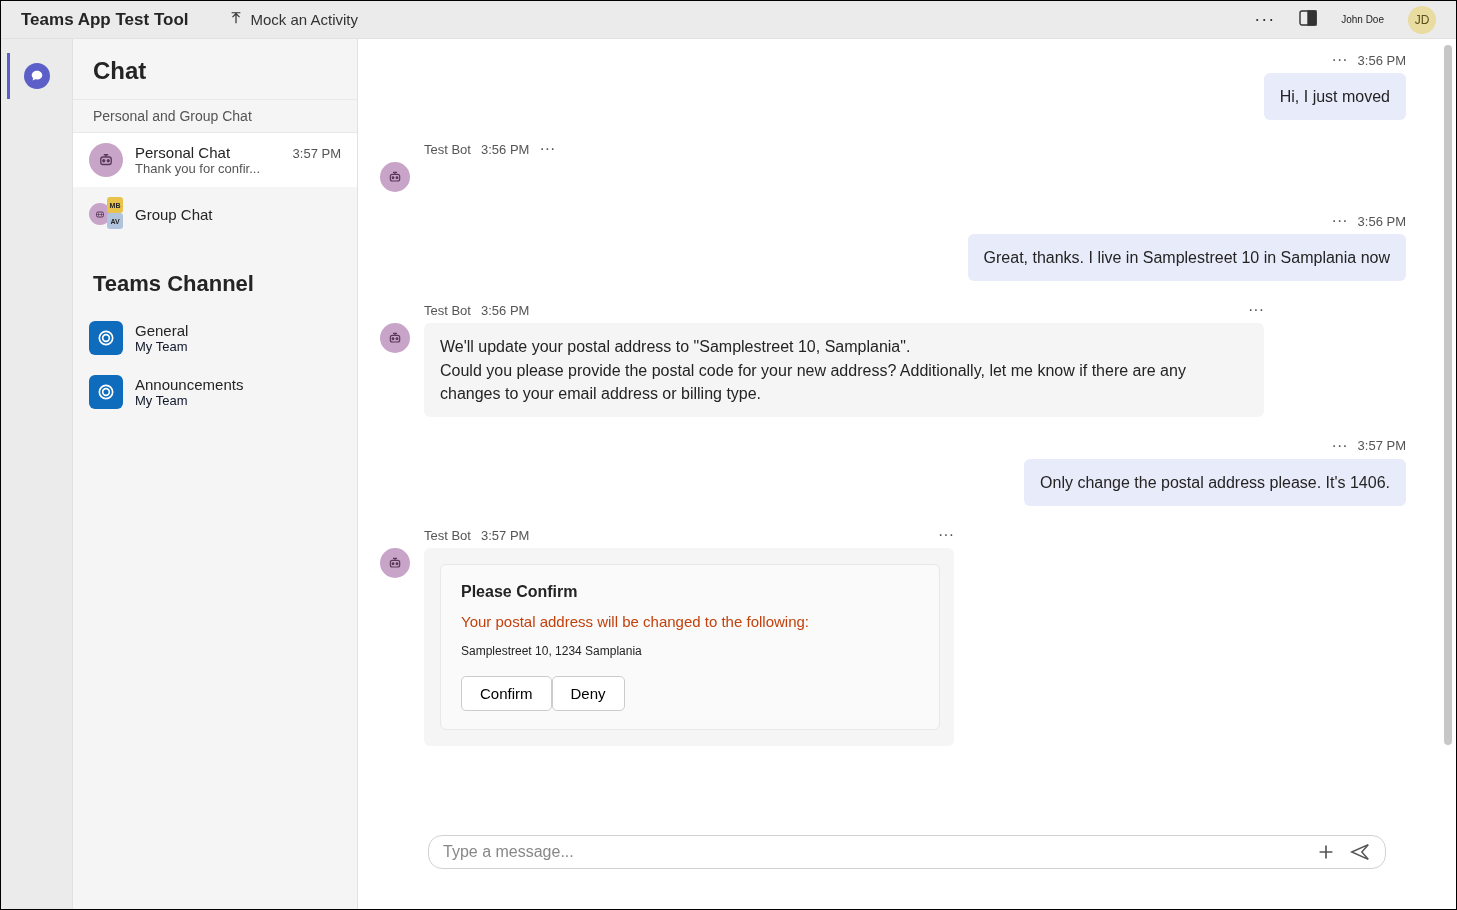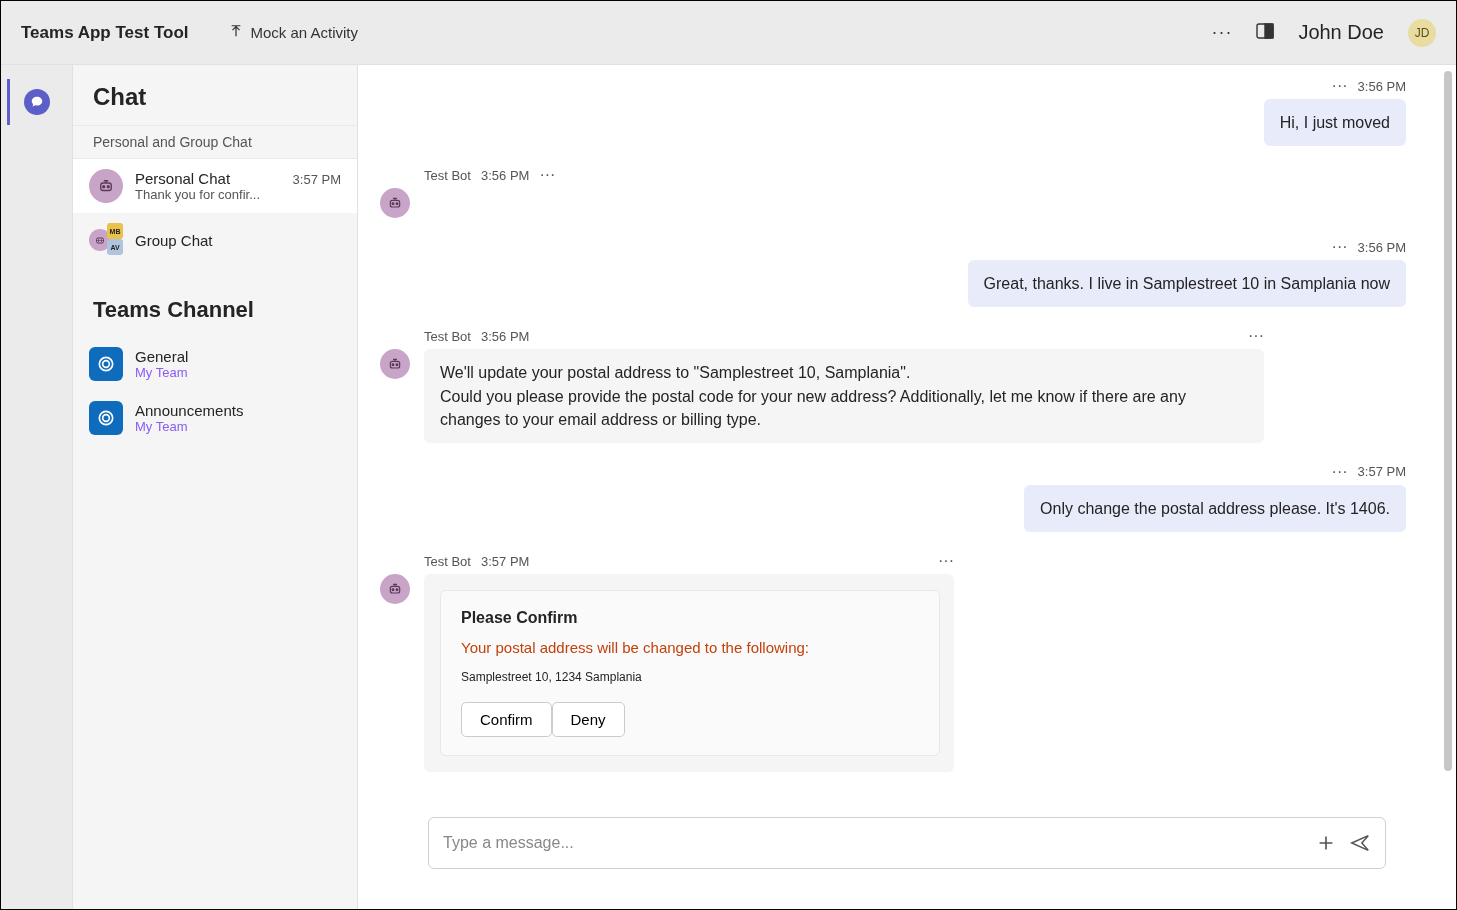--- a/index.html
+++ b/index.html
@@ -1,27 +1,27 @@
 <!DOCTYPE html>
 <html><head>
 <meta charset="utf-8">
 <style>
   * { box-sizing: border-box; margin: 0; padding: 0; }
   html, body { height: 100%; font-family: "Segoe UI", Arial, sans-serif; background:#fff; color:#242424; }
   body { display:flex; flex-direction:column; height:910px; width:1457px; border:1px solid #000; overflow:hidden; }
 
   
-  .topbar { height:64px; background:#ebebeb; display:flex; align-items:center; padding:0 20px; border-bottom:1px solid #e1e1e1; }
+  .topbar { height:38px; background:#ebebeb; display:flex; align-items:center; padding:0 20px; border-bottom:1px solid #e1e1e1; }
   .app-title { font-weight:600; font-size:17px; margin-right:40px; }
   .mock-btn { display:flex; align-items:flex-start; gap:8px; font-size:15px; color:#333; cursor:pointer; }
   .mock-icon { width:14px; height:14px; }
   .topbar-right { margin-left:auto; display:flex; align-items:center; gap:24px; }
   .ellipsis { font-size:18px; letter-spacing:1px; cursor:pointer; color:#333; }
   .panel-icon { width:18px; height:18px; }
-  .username { font-size:20px; }
+  .username { font-size:10px; }
   .avatar-jd { width:28px; height:28px; border-radius:50%; background:#e8dca1; display:flex; align-items:center; justify-content:center; font-size:12px; font-weight:500; color:#5a4f1a; }
 
   
   .main { flex:1; display:flex; min-height:0; }
   .rail { width:72px; background:#ebebeb; border-right:1px solid #e1e1e1; padding-top:14px; display:flex; flex-direction:column; align-items:center; }
   .rail-item { width:46px; height:46px; border-left:3px solid #5b5fc7; display:flex; align-items:center; justify-content:center; margin-left:-14px; padding-left:11px; }
   .chat-bubble-icon { width:26px; height:26px; border-radius:50%; background:#5b5fc7; display:flex; align-items:center; justify-content:center; }
   .chat-bubble-icon svg { width:14px; height:14px; }
 
   .sidebar { width:285px; background:#f5f5f5; border-right:1px solid #e1e1e1; overflow-y:auto; }
@@ -39,21 +39,21 @@
   .group-avatar { width:34px; height:34px; position:relative; flex-shrink:0; }
   .group-avatar .ga1 { width:22px; height:22px; border-radius:50%; background:#c8a4c8; position:absolute; left:0; top:6px; display:flex; align-items:center; justify-content:center; }
   .group-avatar .ga2 { width:16px; height:16px; background:#e8c24a; position:absolute; right:0; top:0; border-radius:3px; font-size:7px; display:flex; align-items:center; justify-content:center; font-weight:600; }
   .group-avatar .ga3 { width:16px; height:16px; background:#b0c4de; position:absolute; right:0; bottom:2px; border-radius:3px; font-size:7px; display:flex; align-items:center; justify-content:center; font-weight:600; }
 
   .sidebar h2 { font-size:22px; font-weight:700; padding:30px 20px 14px; }
   .channel-entry { display:flex; align-items:center; gap:12px; padding:10px 16px; cursor:pointer; }
   .channel-icon { width:34px; height:34px; border-radius:6px; background:#0f6cbd; display:flex; align-items:center; justify-content:center; flex-shrink:0; }
   .channel-icon svg { width:20px; height:20px; }
   .channel-name { font-size:15px; }
-  .channel-team { font-size:13px; color:#8b5cf6; }
+  .channel-team { font-size:13px; color:#0f172a; }
 
   
   .content { flex:1; display:flex; flex-direction:column; background:#fff; min-width:0; position:relative; }
   .scroll { flex:1; overflow-y:auto; padding:12px 50px 12px 22px; }
   .scrollbar-fake { position:absolute; right:4px; top:6px; width:8px; height:700px; background:#c7c7c7; border-radius:4px; }
 
   .msg-row { display:flex; gap:14px; margin-bottom:20px; }
   .msg-row.out { justify-content:flex-end; }
   .msg-avatar { width:30px; height:30px; border-radius:50%; background:#c8a4c8; display:flex; align-items:center; justify-content:center; flex-shrink:0; margin-top:22px; }
   .msg-avatar svg { width:16px; height:16px; }
@@ -67,21 +67,21 @@
   .card { background:#fafafa; border:1px solid #e8e8e8; border-radius:6px; padding:18px 20px; width:500px; }
   .card-title { font-weight:600; font-size:16px; margin-bottom:12px; }
   .card-sub { color:#c2410c; font-size:15px; margin-bottom:14px; }
   .card-addr { font-size:12px; margin-bottom:18px; }
   .card-actions { display:flex; gap:0; }
   .card-btn { background:#fff; border:1px solid #ccc; border-radius:5px; padding:8px 18px; font-size:15px; cursor:pointer; }
   .card-outer { background:#f5f5f5; border-radius:6px; padding:16px; width:530px; }
 
   
   .composer-wrap { padding:0 70px 40px 70px; }
-  .composer { border:1px solid #d1d1d1; border-radius:6px; height:52px; display:flex; align-items:center; padding:0 14px; gap:12px; }
+  .composer { border:1px solid #d1d1d1; border-radius:14px; height:34px; display:flex; align-items:center; padding:0 14px; gap:12px; }
   .composer input { flex:1; border:none; outline:none; font-size:16px; color:#242424; background:transparent; }
   .composer input::placeholder { color:#888; }
   .composer-icon { width:22px; height:22px; color:#555; cursor:pointer; display:flex; align-items:center; justify-content:center; }
 </style>
 </head>
 <body>
 
 <div class="topbar">
   <div class="app-title">Teams App Test Tool</div>
   <div class="mock-btn">

